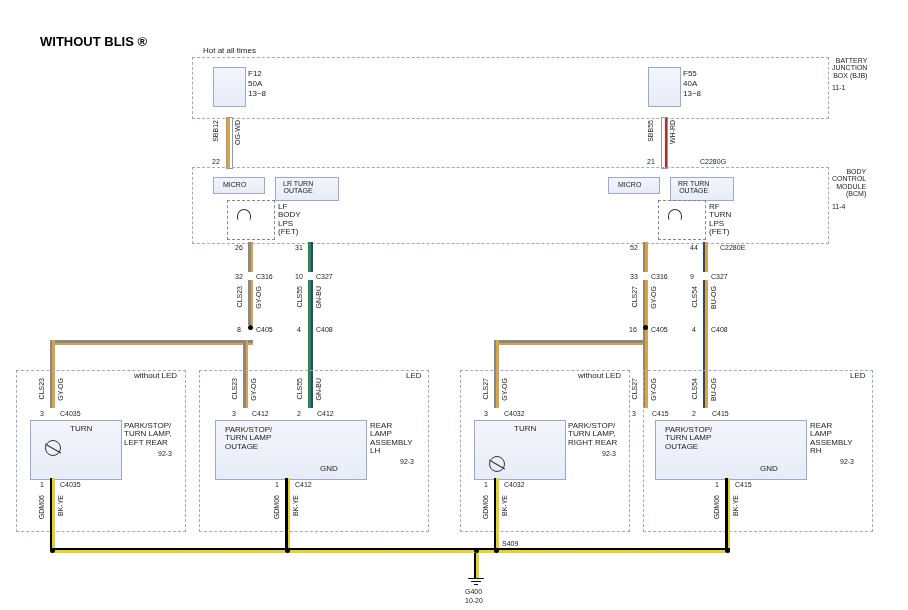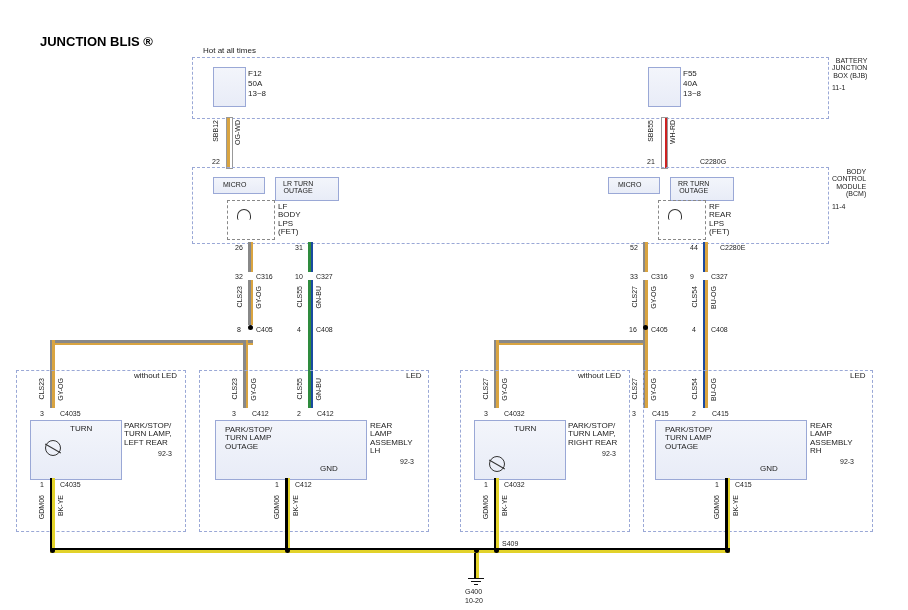--- a/index.html
+++ b/index.html
@@ -31,21 +31,21 @@
   .gnd::after{top:3px;width:10px;}
   .gnd3{position:absolute;top:6px;left:50%;transform:translateX(-50%);width:4px;border-top:1px solid #111;}
   .lamp{width:14px;height:14px;border:1px solid #333;border-radius:50%;position:relative;}
   .lamp::before{content:"";position:absolute;top:7px;left:-2px;width:18px;border-top:1px solid #333;transform:rotate(30deg);}
   .bulbarc{width:12px;height:10px;border:1px solid #333;border-bottom:none;border-radius:10px 10px 3px 3px;}
   .fetbox{border:1px dashed #888;}
 </style>
 </head>
 <body>
 
-<div class="abs title" style="left:40px;top:34px;">JUNCTION BLIS ®</div>
+<div class="abs title" style="left:40px;top:34px;">WITHOUT BLIS ®</div>
 
 <div class="abs lbl" style="left:203px;top:47px;">Hot at all times</div>
 <div class="abs dashbox" style="left:192px;top:57px;width:635px;height:60px;"></div>
 <div class="abs lblR" style="left:832px;top:57px;">BATTERY
 JUNCTION
 BOX (BJB)</div>
 <div class="abs lblR" style="left:832px;top:84px;">11-1</div>
 
 <div class="abs box" style="left:213px;top:67px;width:31px;height:38px;"></div>
 <div class="abs lbl" style="left:248px;top:70px;">F12</div>
@@ -87,21 +87,21 @@
 (FET)</div>
 
 <div class="abs box" style="left:608px;top:177px;width:50px;height:15px;"></div>
 <div class="abs lblC" style="left:618px;top:181px;">MICRO</div>
 <div class="abs box" style="left:670px;top:177px;width:62px;height:22px;"></div>
 <div class="abs lblC" style="left:678px;top:180px;">RR TURN
 OUTAGE</div>
 <div class="abs fetbox" style="left:658px;top:200px;width:46px;height:38px;"></div>
 <div class="abs bulbarc" style="left:668px;top:209px;"></div>
 <div class="abs lbl" style="left:709px;top:203px;">RF
-REAR
+TURN
 LPS
 (FET)</div>
 
 <div class="abs pin" style="left:235px;top:244px;">26</div>
 <div class="abs pin" style="left:295px;top:244px;">31</div>
 <div class="abs pin" style="left:630px;top:244px;">52</div>
 <div class="abs pin" style="left:690px;top:244px;">44</div>
 <div class="abs pin" style="left:720px;top:244px;">C2280E</div>
 
 <div class="abs wire-v gyog" style="left:248px;top:242px;height:30px;"></div>

